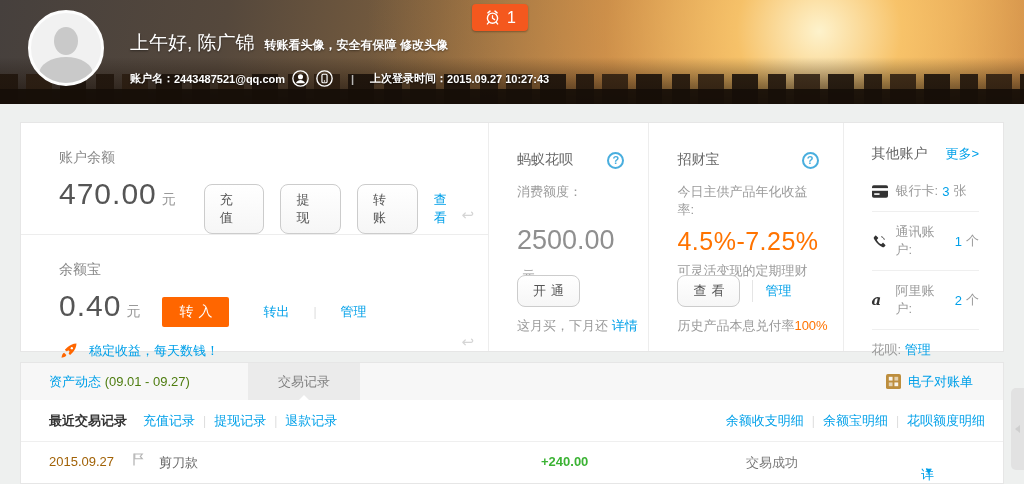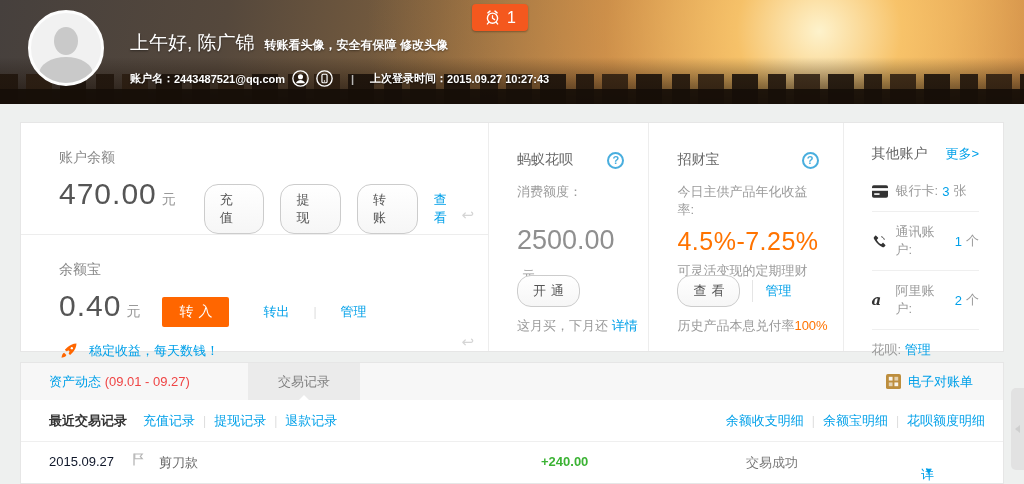--- a/index.html
+++ b/index.html
@@ -1,19 +1,19 @@
 <!DOCTYPE html>
 <html><head>
 <meta charset="utf-8">
 <style>
   *{box-sizing:border-box;margin:0;padding:0}
   html,body{width:1024px;height:484px}
   body{font-family:"Liberation Sans","DejaVu Sans",sans-serif;background:#eef0ef;position:relative;overflow:hidden}
   a{text-decoration:none;cursor:pointer}
-  .gray{color:#ef4444}
+  .gray{color:#4d7c0f}
   .orange{color:#ff7300}
 
   
   .header{position:absolute;top:0;left:0;width:1024px;height:104px;
     background:
       linear-gradient(to bottom, rgba(0,0,0,0) 55%, rgba(28,17,9,.45) 80%, rgba(20,12,6,.75) 100%),
       radial-gradient(circle at 80% 30%, rgba(255,246,210,.95) 0%, rgba(255,203,110,.8) 10%, rgba(246,166,77,.45) 26%, rgba(0,0,0,0) 55%),
       linear-gradient(100deg,#46403d 0%,#55483c 22%,#7c5f3e 42%,#b58349 62%,#e5ab5c 78%,#d19a52 92%,#b9854a 100%);}
   .skyline{position:absolute;bottom:0;left:0;width:100%;height:30px;
     background:
@@ -39,21 +39,21 @@
   .cards{position:absolute;left:20px;top:122px;width:984px;height:230px;background:#fff;
     border:1px solid #e6e6e6;display:flex}
   .col-left{width:468px;border-right:1px solid #ededed;display:flex;flex-direction:column}
   .block{flex:1;position:relative;padding:26px 30px 0 38px}
   .block.top{border-bottom:1px solid #ededed}
   .panel-title{font-size:14px;color:#888}
   .amount-row{margin-top:10px;display:flex;align-items:baseline}
   .amount{font-size:30px;color:#555;letter-spacing:1px}
   .unit{font-size:14px;color:#999;margin-left:5px}
   .btn{display:inline-block;border:1px solid #ccc;background:linear-gradient(#fff,#f6f6f6);
-    color:#555;font-size:13px;letter-spacing:5px;padding:6px 10px 6px 15px;border-radius:14px;cursor:pointer}
+    color:#555;font-size:13px;letter-spacing:5px;padding:6px 10px 6px 15px;border-radius:8px;cursor:pointer}
   .btn-row{margin-left:28px;display:flex;align-items:center;gap:16px}
   .link13{font-size:13px;color:#00a0e9}
   .btn-orange{display:inline-block;background:#ff6600;color:#fff;font-size:14px;letter-spacing:5px;
     padding:6px 12px 6px 17px;border-radius:2px;border:none;cursor:pointer}
   .undo{position:absolute;right:14px;bottom:10px;color:#d5d5d5;font-size:15px;cursor:pointer}
   .vsep{color:#ddd;margin:0 8px;font-size:12px}
   .slogan-row{margin-top:14px;display:flex;align-items:center;font-size:13px}
   .slogan-row svg{margin-right:10px}
 
   .col{flex:1;border-right:1px solid #ededed;position:relative;padding:28px 24px 0 28px}
@@ -85,21 +85,21 @@
   .tab-active:after{content:"";position:absolute;bottom:0;left:50%;margin-left:-6px;
     border-left:6px solid transparent;border-right:6px solid transparent;border-bottom:6px solid #fff}
   .tab-right{margin-left:auto;margin-right:30px;display:flex;align-items:center;gap:7px;cursor:pointer}
 
   .records{position:absolute;left:20px;top:400px;width:984px;height:84px;background:#fff;border:1px solid #e6e6e6;border-top:none}
   .rec-head{height:42px;display:flex;align-items:center;border-bottom:1px solid #efefef;font-size:13px;padding:0 18px 0 28px}
   .rec-head .title{color:#333;font-weight:bold;margin-right:16px}
   .rec-right{margin-left:auto;display:flex;align-items:center}
   .tx-row{position:relative;height:40px;font-size:13px}
   .tx-row span{position:absolute;top:12px}
-  .tx-date{left:28px;color:#0f172a}
+  .tx-date{left:28px;color:#a16207}
   .tx-flag{left:112px;top:11px !important;color:#b5b5b5;cursor:pointer}
   .tx-name{left:138px;color:#666}
   .tx-amt{left:520px;color:#3cb335;font-weight:bold}
   .tx-status{left:725px;color:#777}
   .tx-detail{left:900px;color:#00a0e9;cursor:pointer}
   .tx-detail .caret{font-size:9px;vertical-align:1px;margin-left:3px}
 
   .side-tab{position:absolute;right:0;top:388px;width:13px;height:82px;background:#e2e2e2;
     border-radius:5px 0 0 5px;cursor:pointer;display:flex;align-items:center;justify-content:center}
   .side-tab .arr{width:0;height:0;border-top:4px solid transparent;border-bottom:4px solid transparent;border-right:5px solid #cfcfcf}

